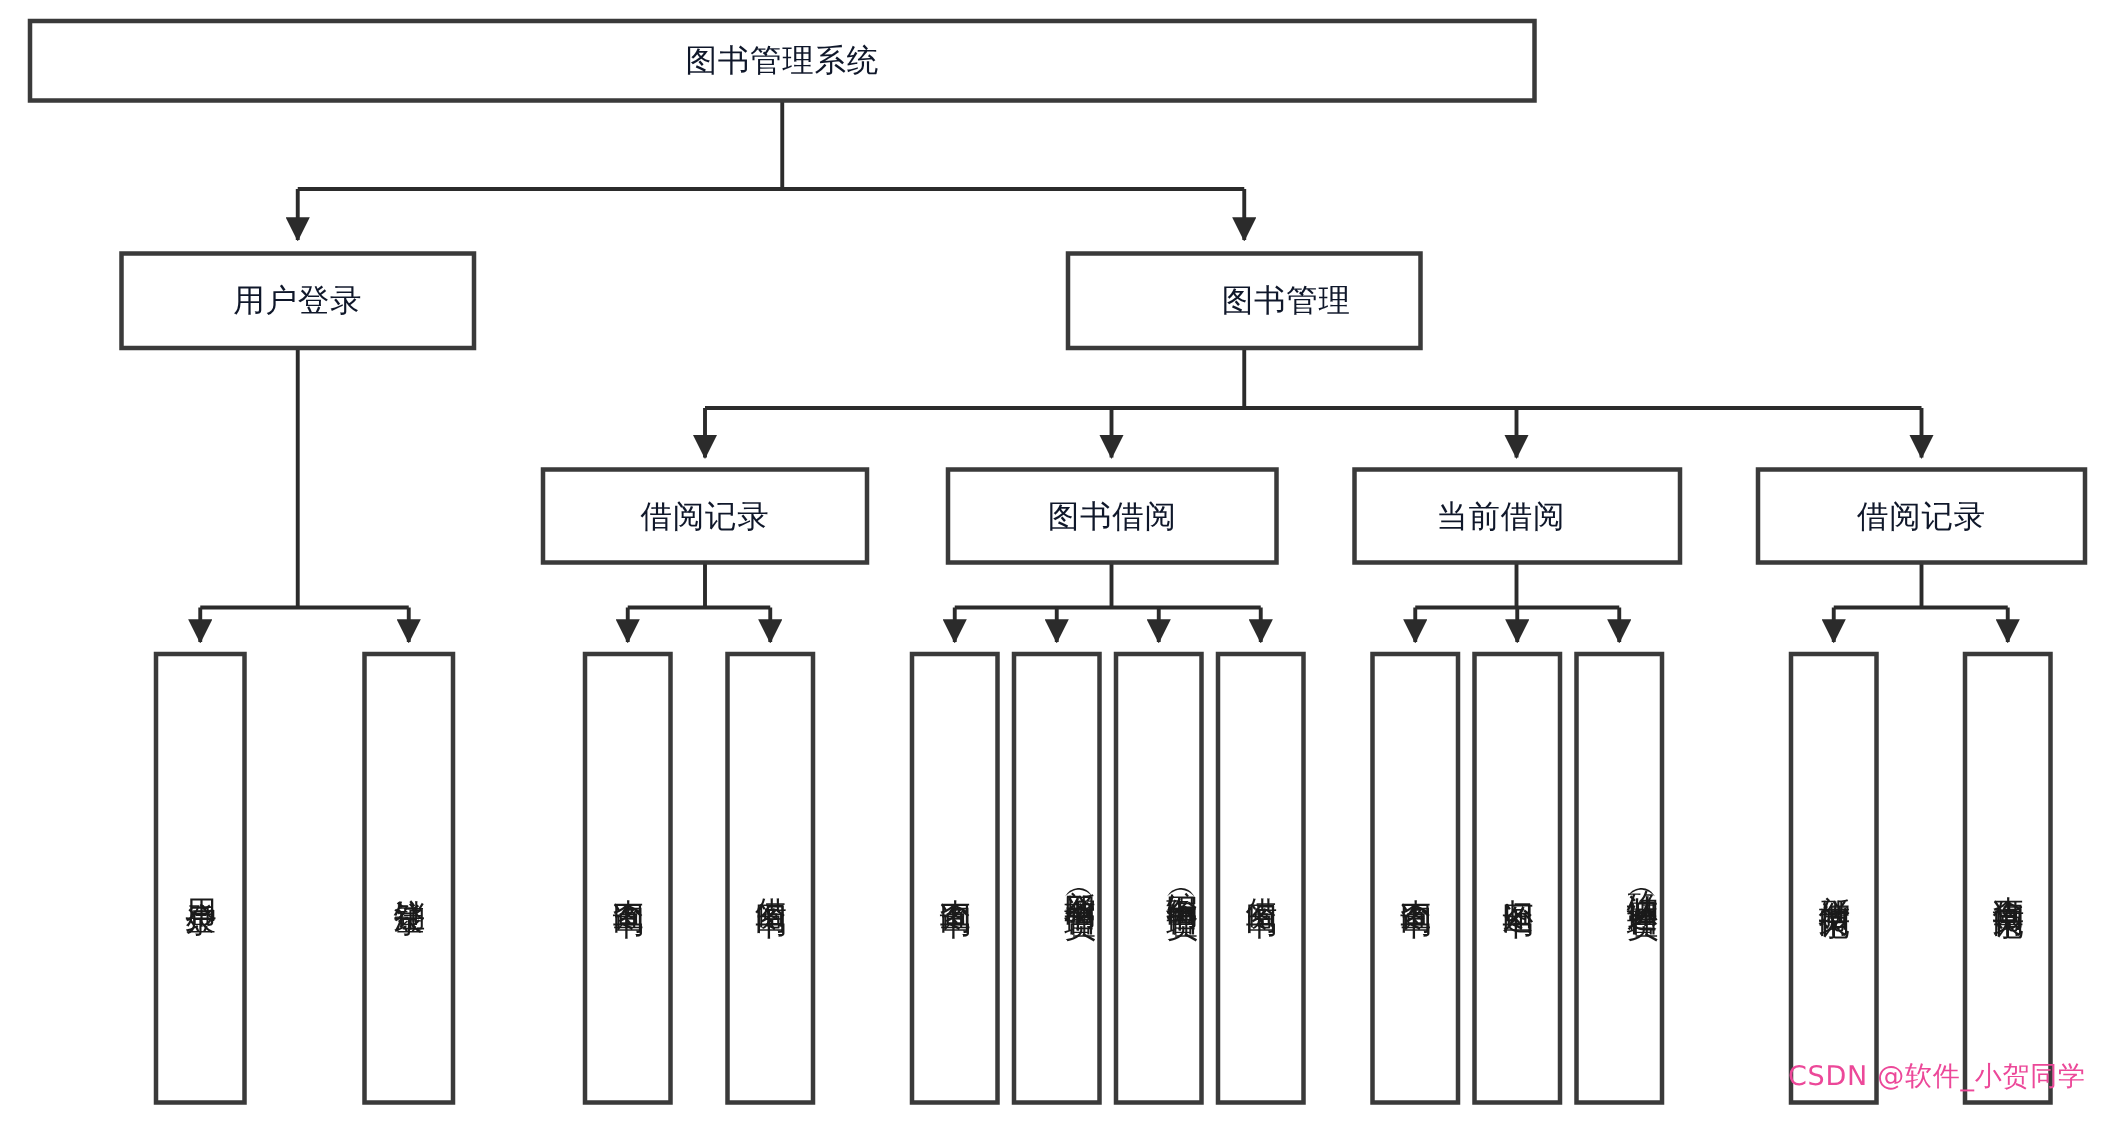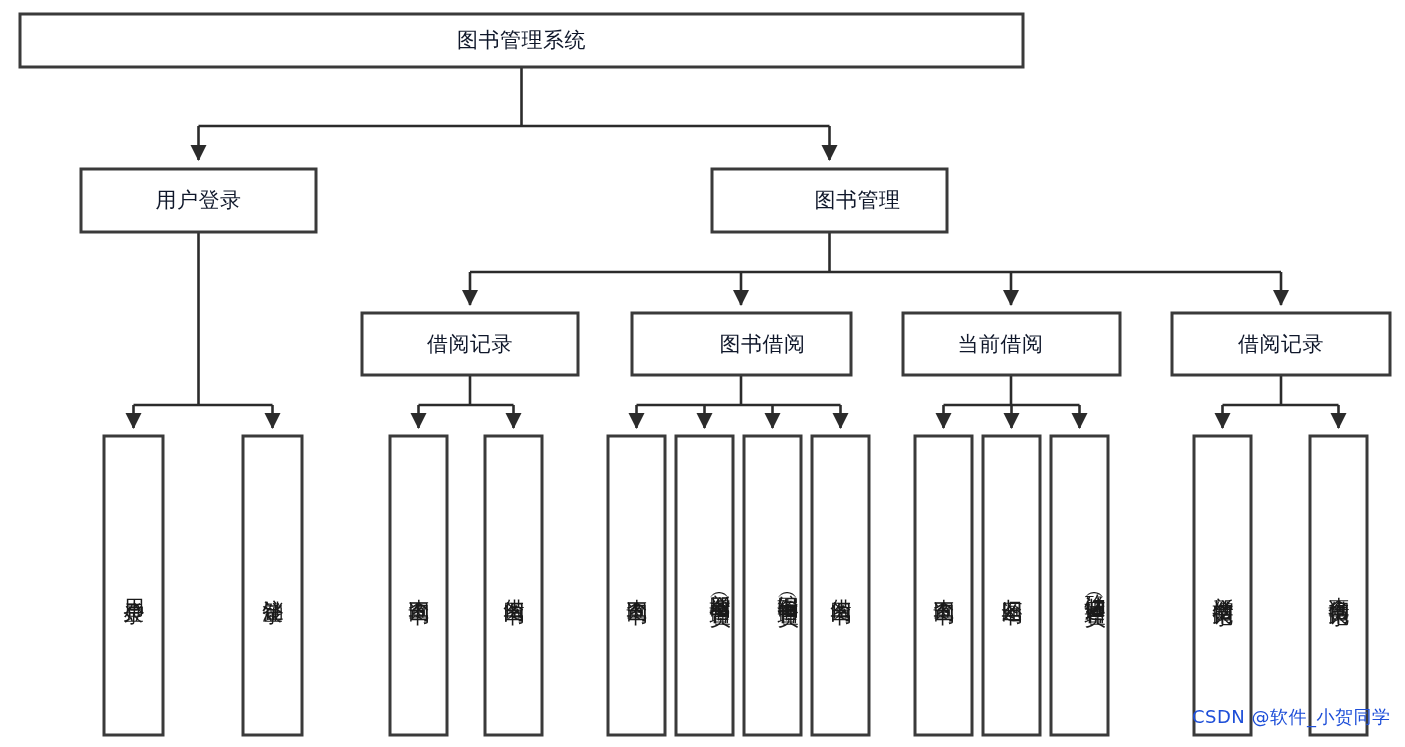--- a/index.html
+++ b/index.html
@@ -44,21 +44,21 @@
     color: #1a1a1a;
     font-size: 21px;
     line-height: 1.28;
     writing-mode: vertical-rl;
     text-orientation: upright;
     letter-spacing: 2px;
     pointer-events: none;
   }
   .watermark {
     position: absolute;
-    color: #1d4ed8;
+    color: #ec4899;
     font-size: 18px;
     letter-spacing: 0.5px;
     white-space: nowrap;
     pointer-events: none;
   }
 </style>
 </head>
 <body>
 
 <div id="canvas">
@@ -156,21 +156,21 @@
   </svg>
 
   <div class="node-label-h" style="left:20px; top:14px; width:1003px; height:53px;">图书管理系统</div>
 
   <div class="node-label-h" style="left:81px; top:169px; width:235px; height:63px;">用户登录</div>
 
   <div class="node-label-h" style="left:712px; top:169px; width:235px; height:63px;margin-left:28px;">图书管理</div>
 
   <div class="node-label-h" style="left:362px; top:313px; width:216px; height:62px;">借阅记录</div>
 
-  <div class="node-label-h" style="left:653px; top:313px; width:219px; height:62px;">图书借阅</div>
+  <div class="node-label-h" style="left:632px; top:313px; width:219px; height:62px;">图书借阅</div>
 
   <div class="node-label-h" style="left:903px; top:313px; width:195px; height:62px;">当前借阅</div>
 
   <div class="node-label-h" style="left:1172px; top:313px; width:218px; height:62px;border-radius:30px;">借阅记录</div>
 
   <div class="node-label-v" style="left:104px; top:436px; width:59px; height:299px;">用户登录</div>
 
   <div class="node-label-v" style="left:243px; top:436px; width:59px; height:299px;">注销登录</div>
 
   <div class="node-label-v" style="left:390px; top:436px; width:57px; height:299px;">查询图书</div>

